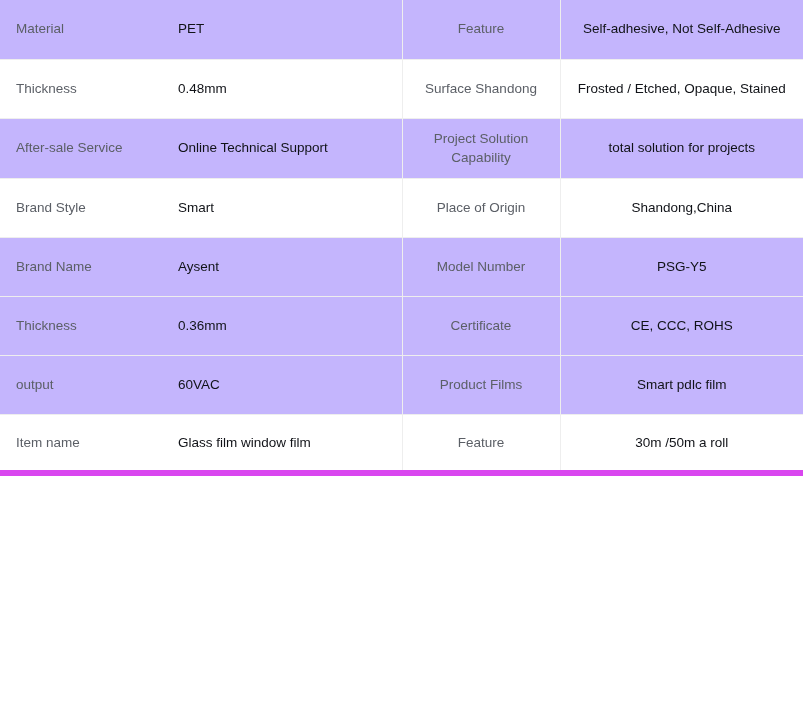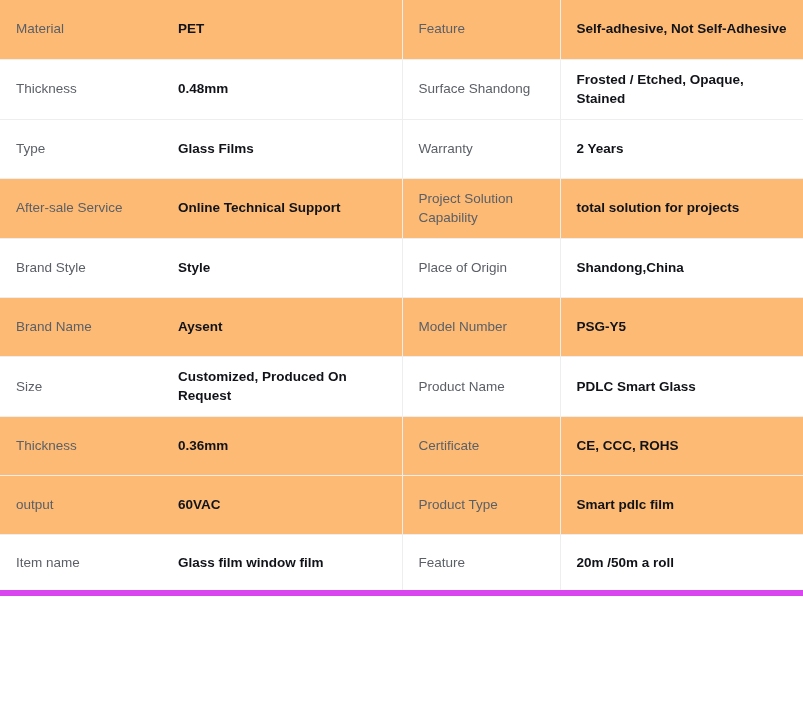--- a/index.html
+++ b/index.html
@@ -29,32 +29,33 @@
     font-size: 13.5px;
     line-height: 1.45;
     box-sizing: border-box;
   }
   .label-cell {
     color: #5b5f66;
     font-weight: 400;
   }
   .value-cell {
     color: #111318;
-    font-weight: 700;
+    font-weight: 400;
   }
   .col-label-left { width: 162px; }
   .col-value-left { width: 240px; }
   .col-label-right { width: 158px; }
   .col-value-right { width: 243px; }
   .value-cell.divider-left,
   .label-cell.divider-left {
     border-left: 1px solid #eeeeee;
+    text-align: center;
   }
   .spec-table tr.shaded td {
-    background: #fdba74;
+    background: #c4b5fd;
     margin-left: 45px;
   }
   .spec-table tr.plain td {
     background: #ffffff;
   }
   .spec-table tr:last-child td {
     border-bottom: 6px solid #d946ef;
   }
 </style>
 </head>
@@ -67,62 +68,50 @@
       <td class="value-cell col-value-left">PET</td>
       <td class="label-cell col-label-right divider-left">Feature</td>
       <td class="value-cell col-value-right divider-left">Self-adhesive, Not Self-Adhesive</td>
     </tr>
     <tr class="plain">
       <td class="label-cell col-label-left">Thickness</td>
       <td class="value-cell col-value-left">0.48mm</td>
       <td class="label-cell col-label-right divider-left">Surface Shandong</td>
       <td class="value-cell col-value-right divider-left">Frosted / Etched, Opaque, Stained</td>
     </tr>
-    <tr class="plain">
-      <td class="label-cell col-label-left">Type</td>
-      <td class="value-cell col-value-left">Glass Films</td>
-      <td class="label-cell col-label-right divider-left">Warranty</td>
-      <td class="value-cell col-value-right divider-left">2 Years</td>
-    </tr>
     <tr class="shaded">
       <td class="label-cell col-label-left">After-sale Service</td>
       <td class="value-cell col-value-left">Online Technical Support</td>
       <td class="label-cell col-label-right divider-left">Project Solution Capability</td>
       <td class="value-cell col-value-right divider-left">total solution for projects</td>
     </tr>
     <tr class="plain">
       <td class="label-cell col-label-left">Brand Style</td>
-      <td class="value-cell col-value-left">Style</td>
+      <td class="value-cell col-value-left">Smart</td>
       <td class="label-cell col-label-right divider-left">Place of Origin</td>
       <td class="value-cell col-value-right divider-left">Shandong,China</td>
     </tr>
     <tr class="shaded">
       <td class="label-cell col-label-left">Brand Name</td>
       <td class="value-cell col-value-left">Aysent</td>
       <td class="label-cell col-label-right divider-left">Model Number</td>
       <td class="value-cell col-value-right divider-left">PSG-Y5</td>
-    </tr>
-    <tr class="plain">
-      <td class="label-cell col-label-left">Size</td>
-      <td class="value-cell col-value-left">Customized, Produced On Request</td>
-      <td class="label-cell col-label-right divider-left">Product Name</td>
-      <td class="value-cell col-value-right divider-left">PDLC Smart Glass</td>
     </tr>
     <tr class="shaded">
       <td class="label-cell col-label-left">Thickness</td>
       <td class="value-cell col-value-left">0.36mm</td>
       <td class="label-cell col-label-right divider-left">Certificate</td>
       <td class="value-cell col-value-right divider-left">CE, CCC, ROHS</td>
     </tr>
     <tr class="shaded">
       <td class="label-cell col-label-left">output</td>
       <td class="value-cell col-value-left">60VAC</td>
-      <td class="label-cell col-label-right divider-left">Product Type</td>
+      <td class="label-cell col-label-right divider-left">Product Films</td>
       <td class="value-cell col-value-right divider-left">Smart pdlc film</td>
     </tr>
     <tr class="plain">
       <td class="label-cell col-label-left">Item name</td>
       <td class="value-cell col-value-left">Glass film window film</td>
       <td class="label-cell col-label-right divider-left">Feature</td>
-      <td class="value-cell col-value-right divider-left">20m /50m a roll</td>
+      <td class="value-cell col-value-right divider-left">30m /50m a roll</td>
     </tr>
   </tbody>
 </table>
 
 </body></html>

